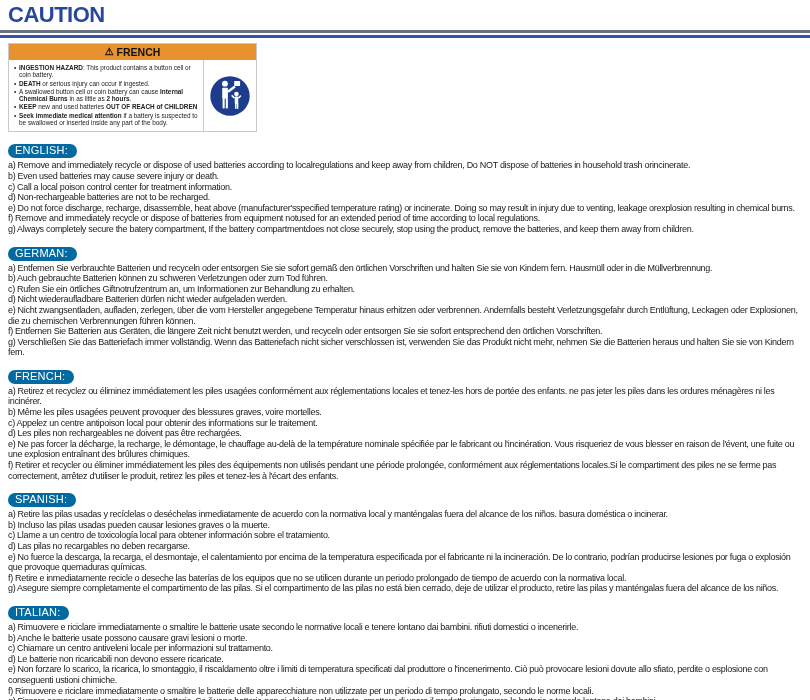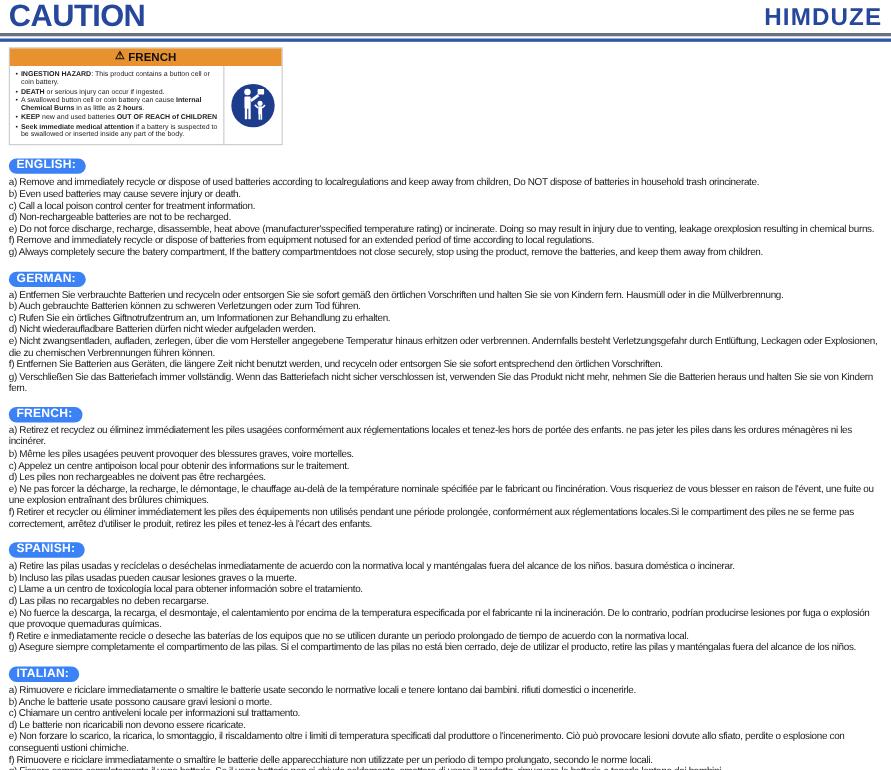--- a/index.html
+++ b/index.html
@@ -5,21 +5,21 @@
   html,body{margin:0;padding:0;}
   body{
     width:810px;height:700px;overflow:hidden;background:#ffffff;
     font-family:"Liberation Sans",sans-serif;color:#1a1a1a;
   }
   .topbar{
     display:flex;justify-content:space-between;align-items:flex-end;
     padding:1px 8px 0 8px;height:28px;
   }
   .caution{
-    font-size:28px;font-weight:bold;color:#26489c;letter-spacing:-0.5px;line-height:28px;
+    font-size:22px;font-weight:bold;color:#26489c;letter-spacing:-0.5px;line-height:28px;
   }
   .brand{
     font-size:22px;font-weight:bold;color:#26489c;letter-spacing:1px;line-height:26px;
   }
   .rule{width:810px;}
   .rule-gray{height:3px;background:#6a7280;margin-top:1px;}
   .rule-blue{height:3px;background:#2f55a8;margin-top:2px;}
 
   
   .warn-box{
@@ -39,36 +39,35 @@
   .warn-list li::before{content:"•";position:absolute;left:1px;top:0;}
   .warn-list b{font-weight:bold;}
   .warn-icon-cell{
     width:52px;border-left:1px solid #c9c9c9;display:flex;align-items:center;justify-content:center;
   }
 
   
   #sections{padding:0 4px 0 8px;}
   .section{margin-top:8px;}
   .pill{
-    display:inline-block;background:#3b82f6;color:#fff;font-weight:bold;
+    display:inline-block;background:#0369a1;color:#fff;font-weight:normal;
     font-size:11px;line-height:13px;padding:0 9px 1px 7px;border-radius:8px;
     margin-bottom:2px;letter-spacing:0.2px;
   }
   .line{
     margin:0;font-size:9px;line-height:10.6px;letter-spacing:-0.3px;color:#1a1a1a;
   }
 </style>
 </head>
 <body>
 
 <div class="page">
 
   <div class="topbar">
     <div class="caution">CAUTION</div>
-    <div class="brand">HIMDUZE</div>
   </div>
   <div class="rule rule-gray"></div>
   <div class="rule rule-blue"></div>
 
   <div class="warn-box">
     <div class="warn-head">
       <span class="warn-tri">⚠</span>
       <span>FRENCH</span>
     </div>
     <div class="warn-body">

